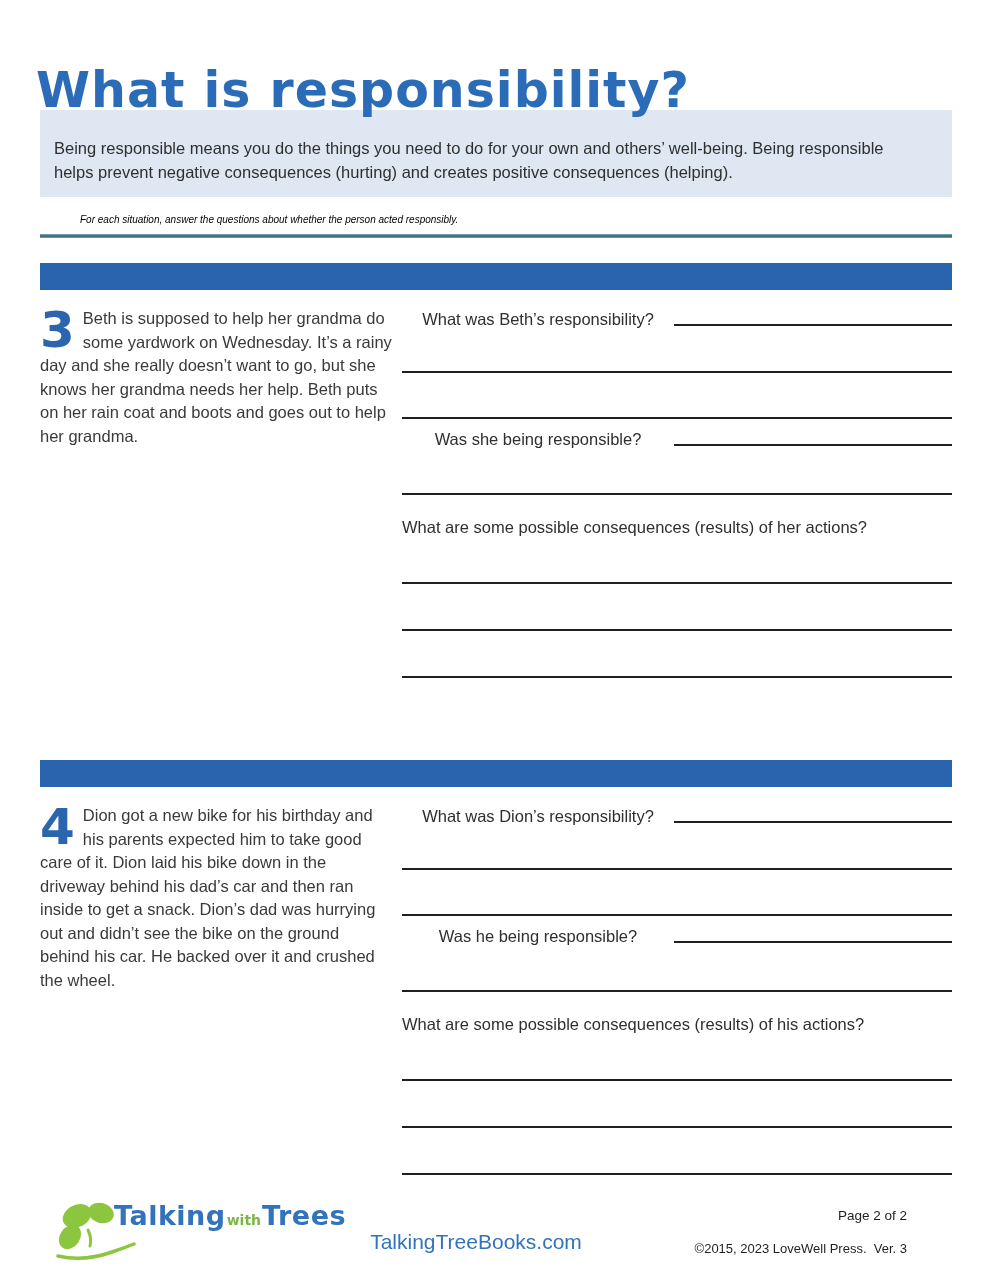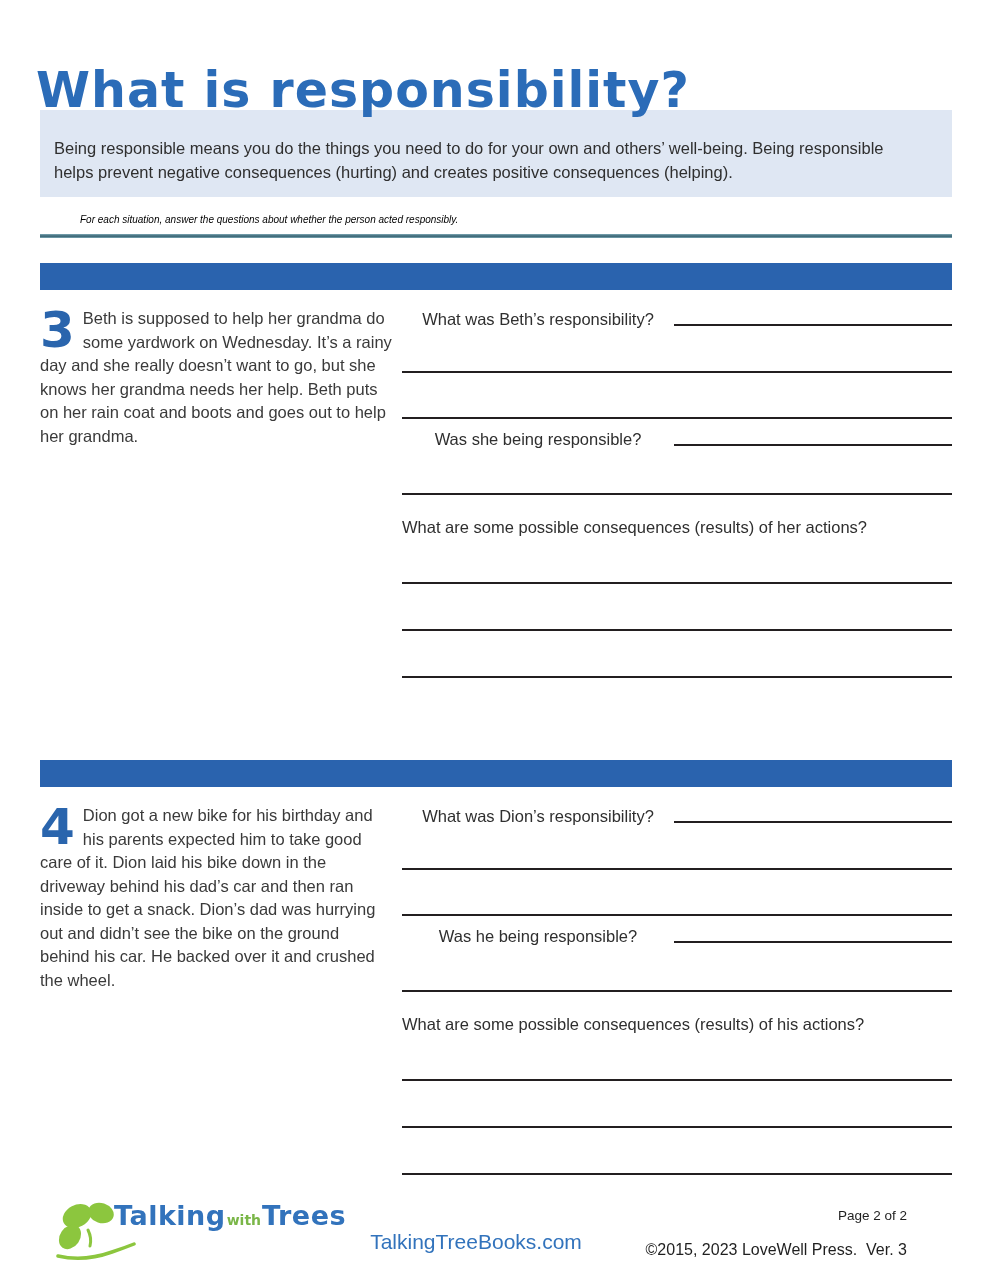--- a/index.html
+++ b/index.html
@@ -124,21 +124,21 @@
     position:absolute; left:0; right:0; top:1230px;
     text-align:center;
     font-size:21px; color:#3273bc;
   }
   .footer-page {
     position:absolute; right:45px; top:1208px;
     font-size:13.5px; color:#1f1f1f;
   }
   .footer-copyright {
     position:absolute; right:45px; top:1241px;
-    font-size:16px; color:#1f1f1f;
+    font-size:13px; color:#1f1f1f;
     white-space:pre;
   }
 </style>
 </head>
 <body>
 
 <div class="page">
 
   <h1 class="title">What is responsibility?</h1>
 

